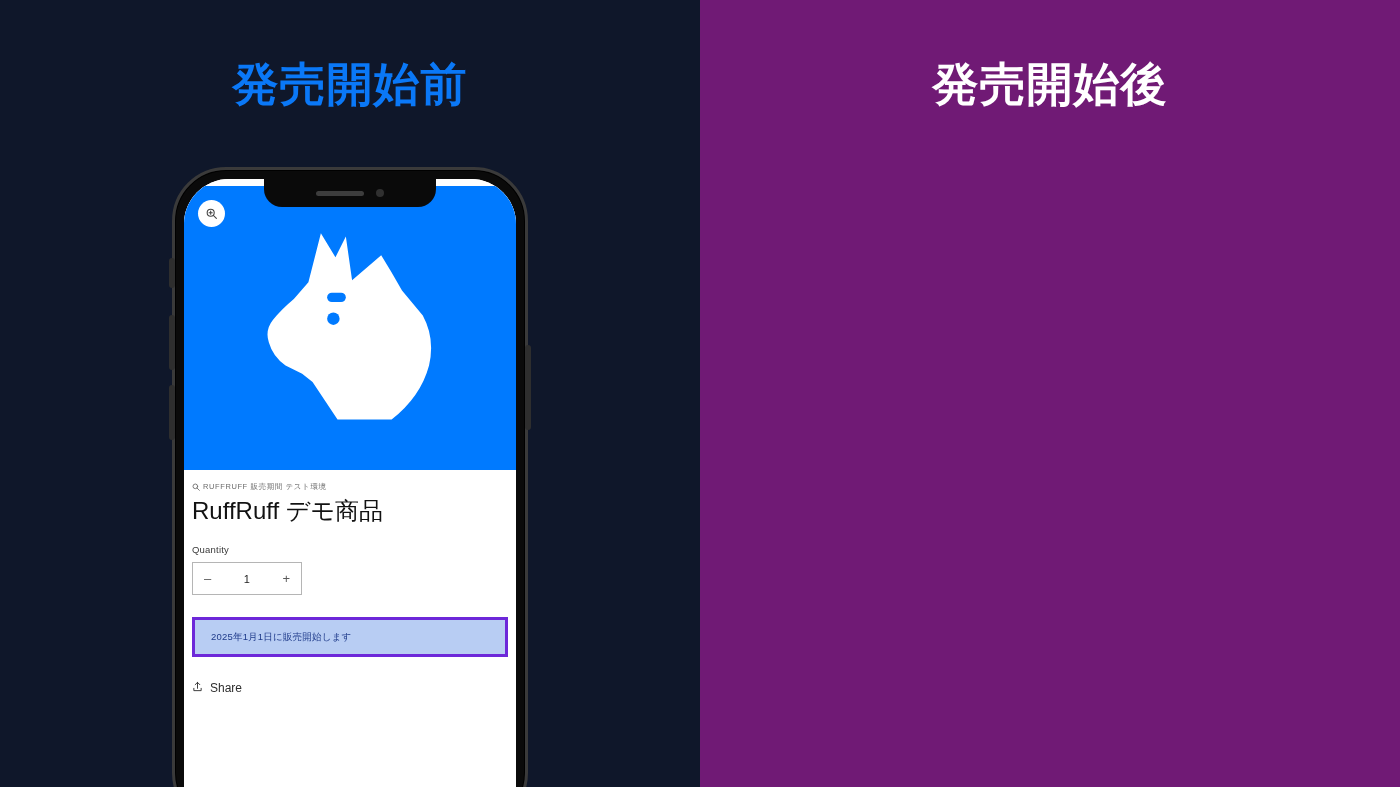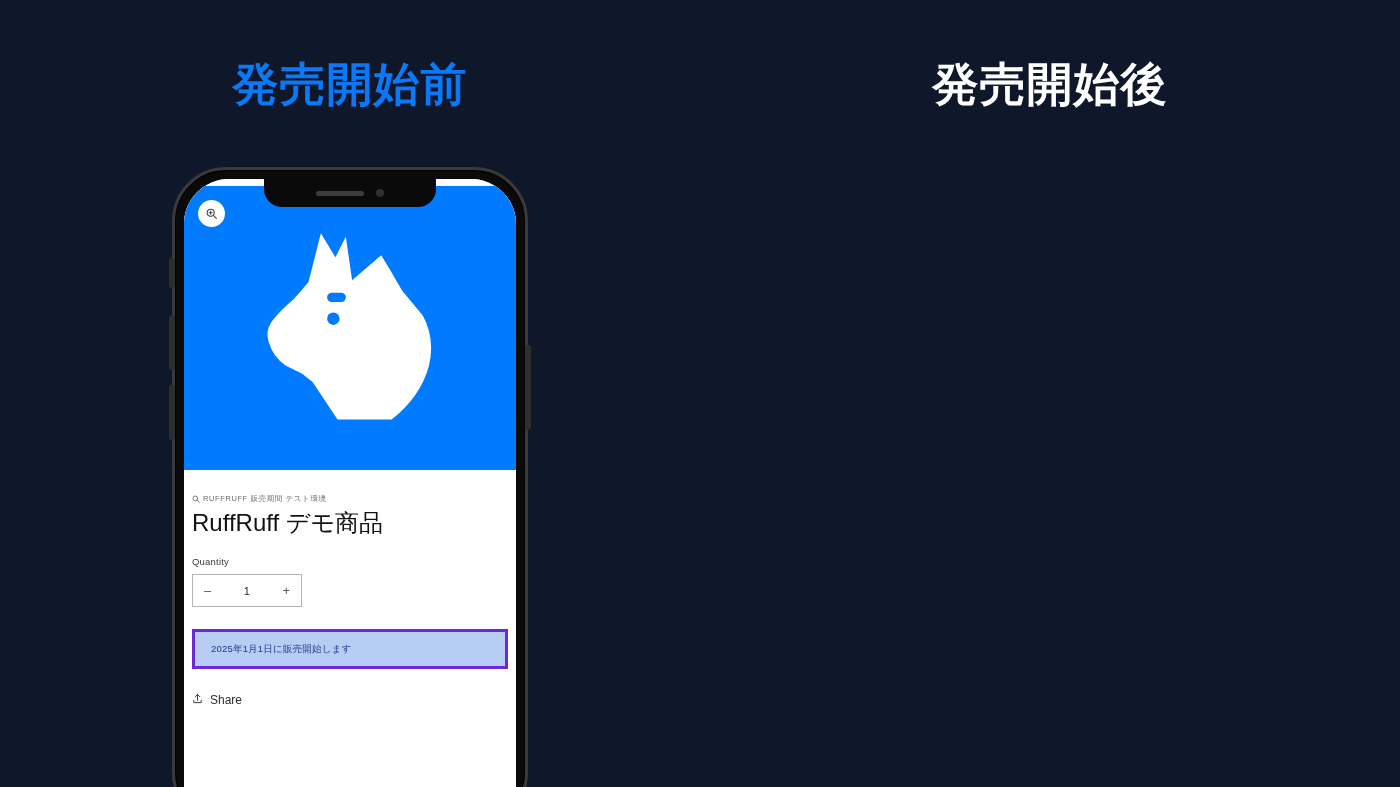--- a/index.html
+++ b/index.html
@@ -24,21 +24,21 @@
     position: relative;
     height: 787px;
     overflow: hidden;
   }
   .panel-before {
     width: 700px;
     background: #0f172a;
   }
   .panel-after {
     width: 700px;
-    background: #0f172a;
+    background: #701a75;
   }
 
   
   .panel-title {
     position: absolute;
     top: 57px;
     left: 0;
     width: 100%;
     text-align: center;
     font-size: 46px;
@@ -144,21 +144,21 @@
     display: flex;
     align-items: center;
     justify-content: center;
     z-index: 30;
   }
   .zoom-badge svg { display: block; }
 
   .dog { position: absolute; left: 50%; top: 50%; transform: translate(-50%,-50%); }
 
   
-  .info { padding: 12px 8px 0 8px; margin-top: 12px; }
+  .info { padding: 12px 8px 0 8px; }
 
   .vendor {
     display: flex;
     align-items: center;
     gap: 3px;
     font-size: 7.5px;
     letter-spacing: 0.6px;
     color: #6b6b6b;
     white-space: nowrap;
   }

